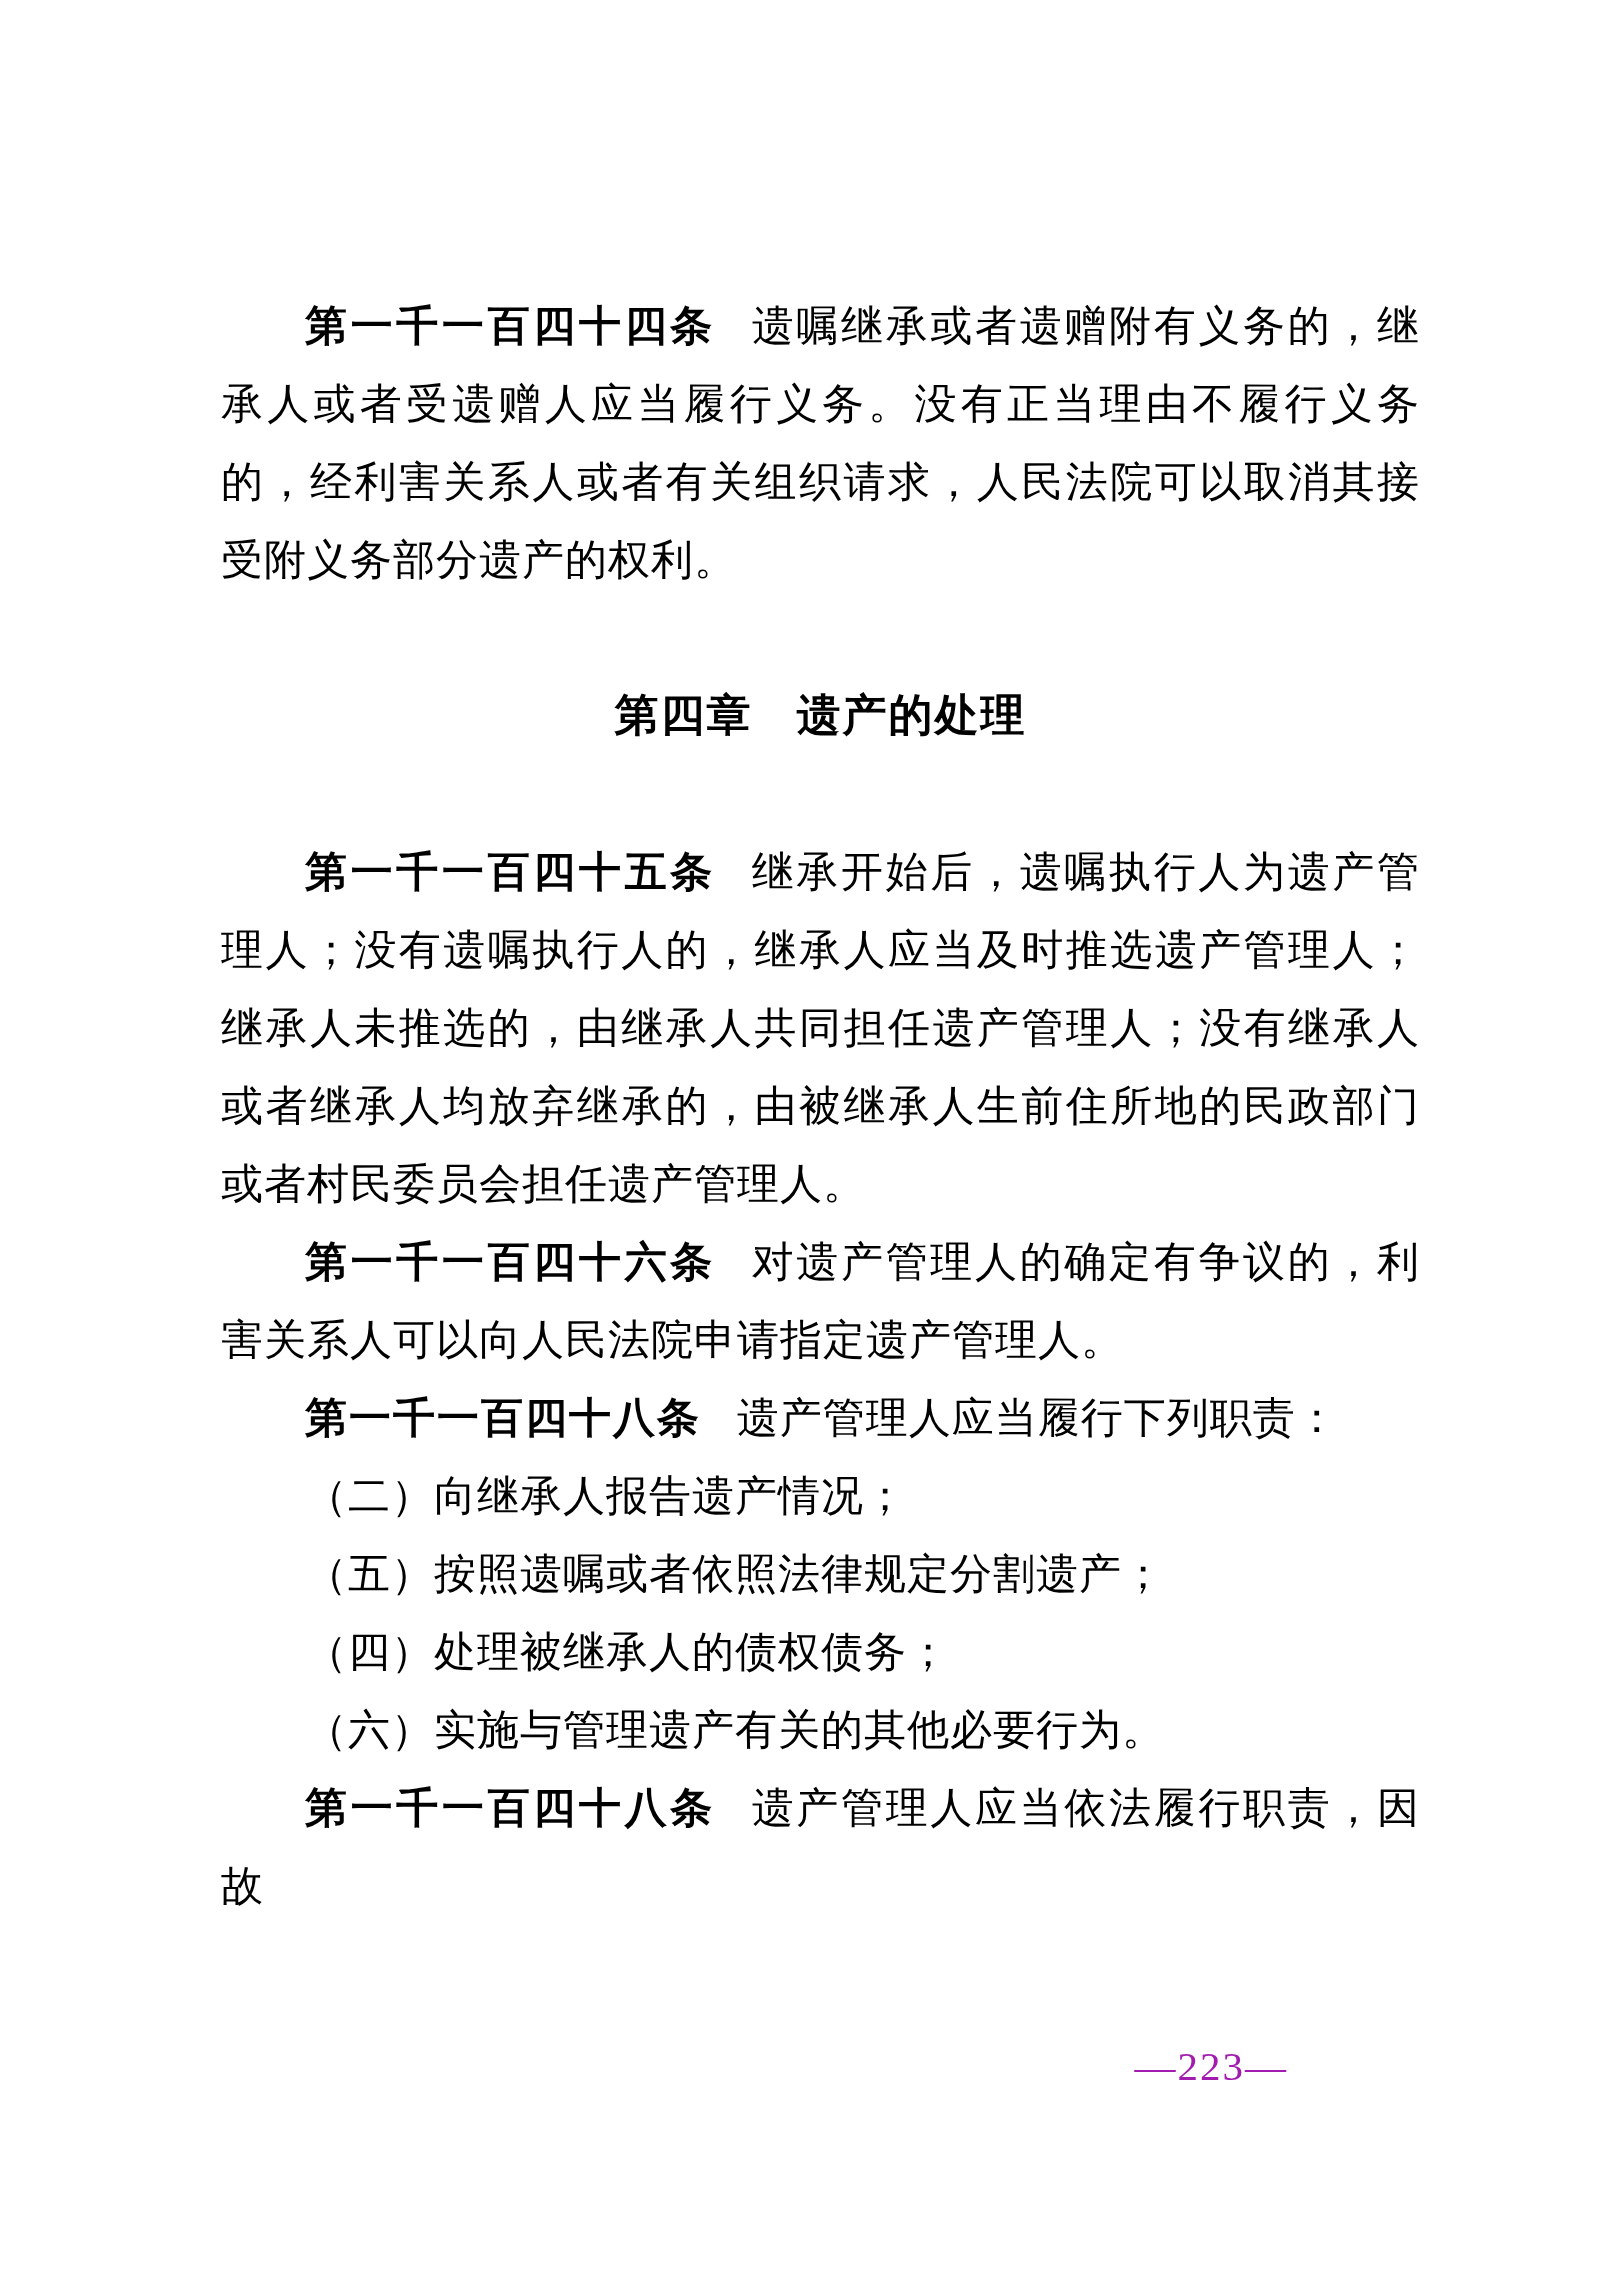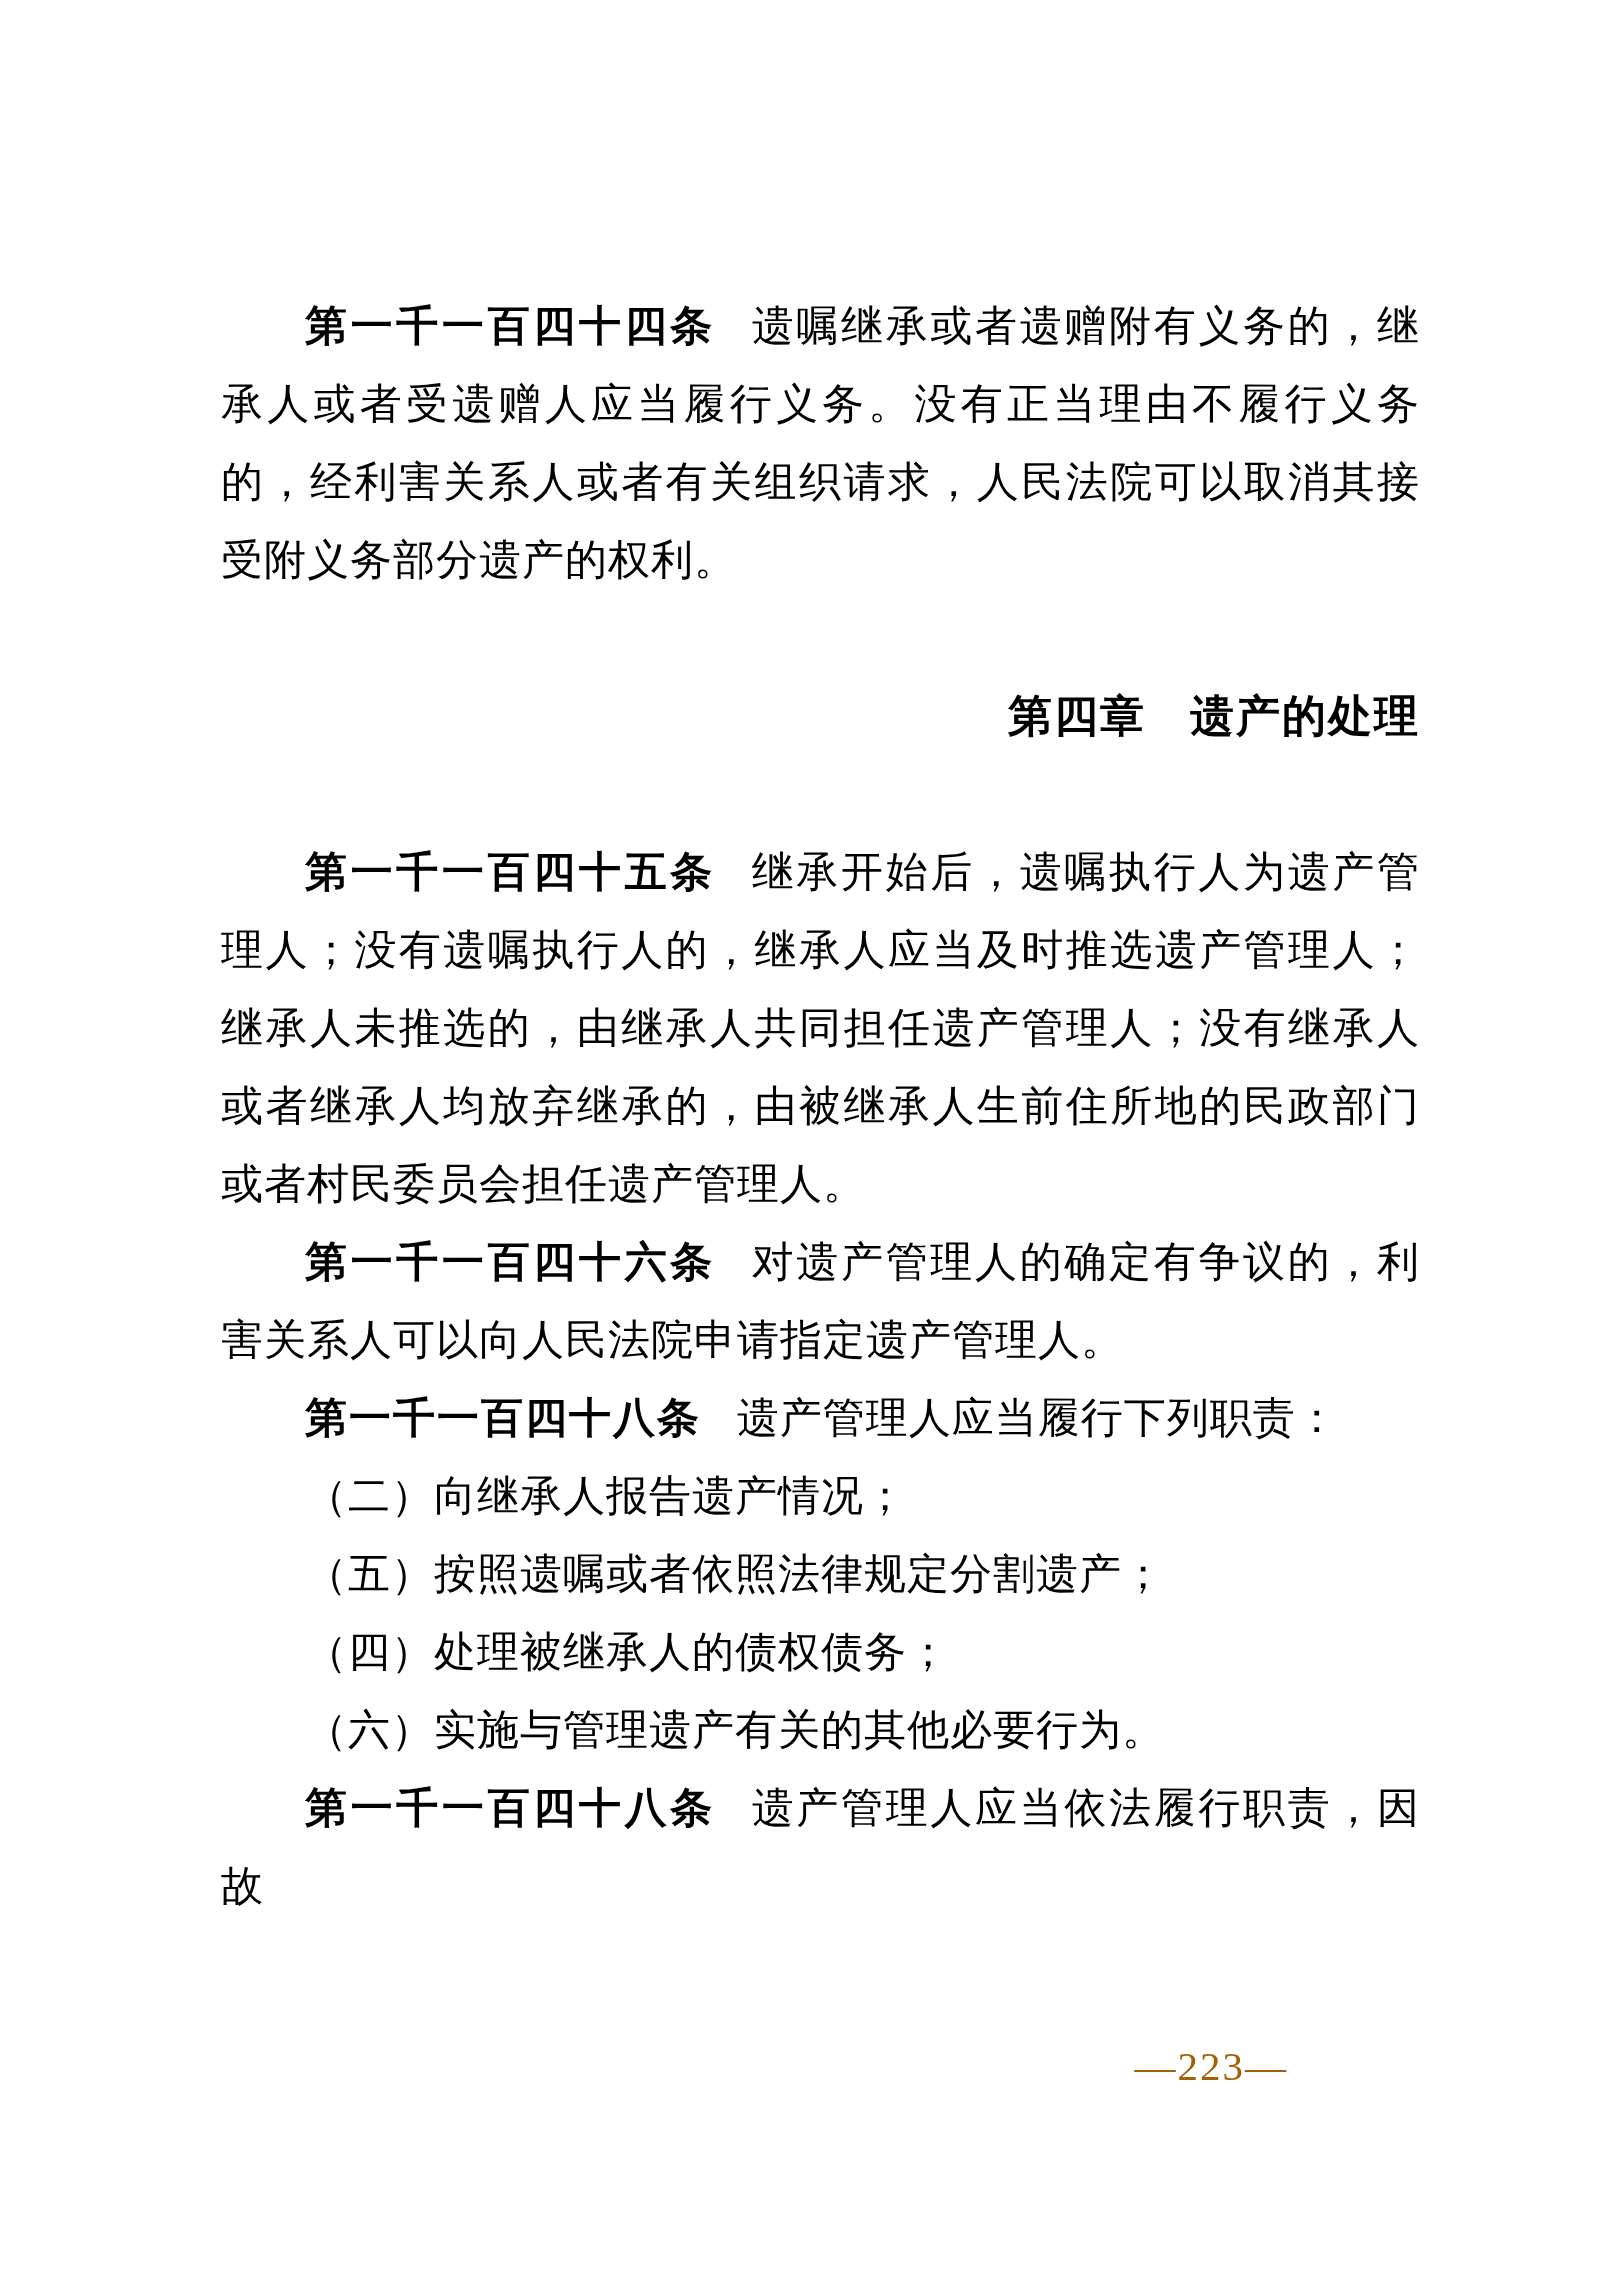--- a/index.html
+++ b/index.html
@@ -40,43 +40,43 @@
   }
   .art-num {
     font-family: "Liberation Sans", "DejaVu Sans", sans-serif;
     font-weight: 700;
     margin-right: 0.85em;
     letter-spacing: 2px;
   }
   .chapter {
     margin: 78px 0;
     text-indent: 0;
-    text-align: right;
-    font-family: Liberation Sans, sans-serif;
+    text-align: center;
+    font-family: Liberation Serif, serif;
     font-weight: 700;
     font-size: 44px;
     letter-spacing: 2px;
   }
   .chapter-gap {
     display: inline-block;
     width: 1em;
   }
   .duty {
     margin: 0;
     text-indent: 2em;
   }
   .page-number {
     position: absolute;
     top: 2035px;
     right: 242px;
     font-size: 41px;
     line-height: 63px;
     letter-spacing: 2px;
     font-family: "Liberation Serif", "DejaVu Serif", serif;
-    color: #a16207;
+    color: #a21caf;
   }
 </style>
 </head>
 <body>
 
 <div class="page">
 
   <div class="content">
 
     <p class="para"><span class="art-num">第一千一百四十四条</span><span>遗嘱继承或者遗赠附有义务的，继承人或者受遗赠人应当履行义务。没有正当理由不履行义务的，经利害关系人或者有关组织请求，人民法院可以取消其接受附义务部分遗产的权利。</span></p>

